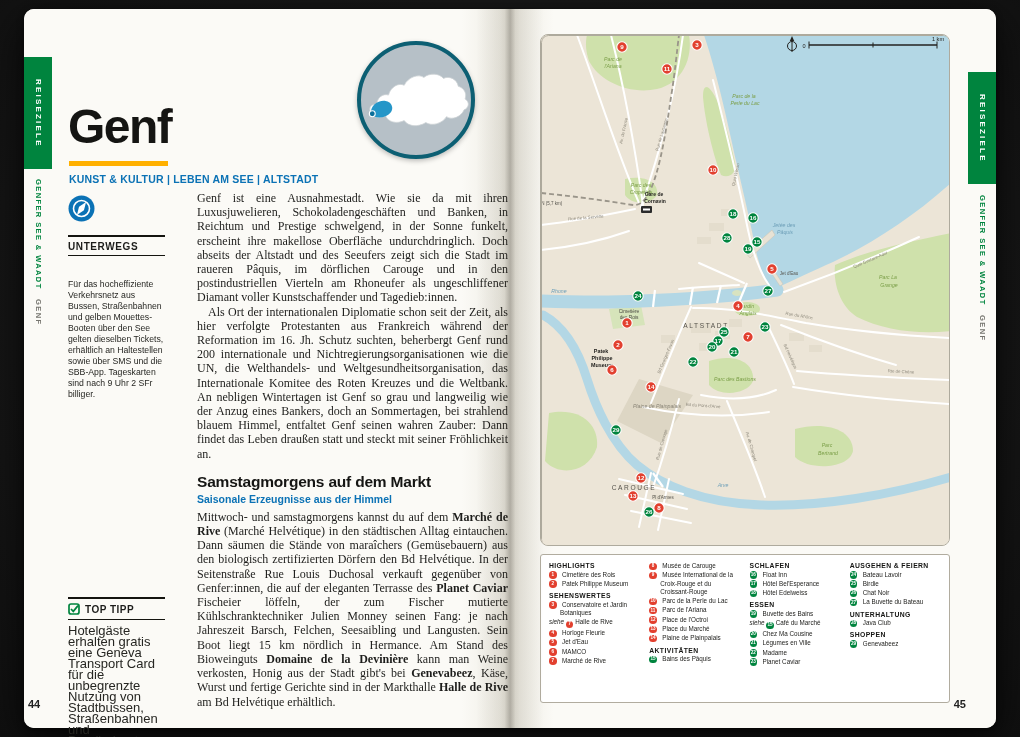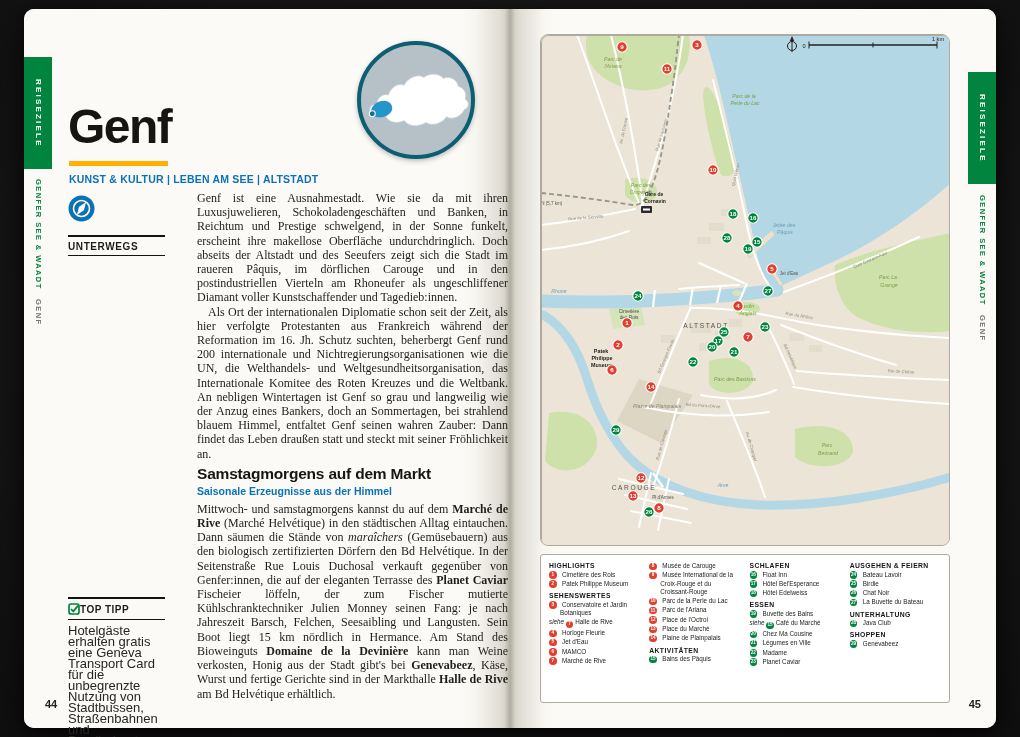--- a/index.html
+++ b/index.html
@@ -49,36 +49,36 @@
   .inset svg{position:absolute;left:0;top:18px}
 
   .sidebar{position:absolute;left:44px;top:186px;width:97px}
   .sb-icon{margin-bottom:9px}
   .sb-h{border-top:2.5px solid #14140f;border-bottom:1.2px solid #14140f;padding:4px 0 3px;
         font-size:10px;font-weight:bold;letter-spacing:.6px;margin-bottom:23px}
   .sb-body p{font-size:8.7px;line-height:11px;text-align:left;color:#262622}
   .sb-body p:not(:first-child){text-indent:7px}
 
   .tip{position:absolute;left:44px;top:588px;width:97px}
-  .tip-head{display:flex;align-items:center;border-top:2.5px solid #14140f;border-bottom:1.2px solid #14140f;padding:4px 0;margin-bottom:5px}
+  .tip-head{display:flex;align-items:center;gap:5px;border-top:2.5px solid #14140f;border-bottom:1.2px solid #14140f;padding:4px 0;margin-bottom:5px}
   .tip-head span{font-size:10px;font-weight:bold;letter-spacing:.5px}
   .tip-text{font-size:13px;line-height:11px;color:#262622}
 
   .main-col{position:absolute;left:173px;top:182px;width:311px}
   .intro p{font-family:"Liberation Serif",serif;font-size:12px;line-height:14.2px;text-align:justify;color:#1d1d1b}
   .intro p:not(:first-child){text-indent:11px}
-  .main-col h2{font-size:15.5px;font-weight:bold;color:#151513;margin:4px 0 2px;letter-spacing:-.2px}
+  .main-col h2{font-size:15.5px;font-weight:bold;color:#151513;margin:12px 0 2px;letter-spacing:-.2px}
   .main-col h3{font-size:10.5px;font-weight:bold;color:var(--brand-blue);margin:0 0 5px}
   .rich{font-family:"Liberation Serif",serif;font-size:12px;line-height:14.2px;text-align:justify;color:#1d1d1b}
   .run-b{font-weight:bold}
-  .run-i{font-style:italic}
+  .run-i{}
 
   .pagenum{position:absolute;top:689px;font-size:11px;font-weight:bold;color:#222}
-  .pn-left{left:21px}
-  .pn-right{right:15px}
+  .pn-left{left:4px}
+  .pn-right{right:30px}
 
   
   .map-wrap{position:absolute;left:30px;top:25px;width:410px;height:512px;border-radius:8px;
             overflow:hidden;border:1px solid #aeaa9d;background:#ece5d7}
   .map-wrap svg{display:block}
 
   svg text{font-family:"Liberation Sans",sans-serif;text-anchor:middle}
   .ml{fill:#6b675e;font-size:5px}
   .park{fill:#7b9f48;font-style:italic;font-size:5.2px}
   .water-i{fill:#6d9fb8;font-style:italic;font-size:5.2px}
@@ -140,20 +140,21 @@
     </div>
 
     <aside class="sidebar">
       <svg class="sb-icon" width="27" height="27" viewBox="0 0 27 27">
         <circle cx="13.5" cy="13.5" r="13" fill="var(--brand-blue)"></circle>
         <circle cx="13.5" cy="13.5" r="8" fill="none" stroke="#ffffff" stroke-width="1.6"></circle>
         <polygon points="13.5,5.5 16.5,13.5 13.5,21.5 10.5,13.5" fill="#ffffff" transform="rotate(35 13.5 13.5)"></polygon>
       </svg>
       <div class="sb-h">UNTERWEGS</div>
       <div class="sb-body">
+          <p>Für das hocheffiziente Verkehrsnetz aus Bussen, Straßenbahnen und gelben Mouettes-Booten über den See gelten dieselben Tickets, erhältlich an Haltestellen sowie über SMS und die SBB-App. Tageskarten sind nach 9 Uhr 2 SFr billiger.</p>
         </div>
     </aside>
 
     <div class="tip">
       <div class="tip-head">
         <svg width="12" height="12" viewBox="0 0 12 12">
           <rect x="1" y="1" width="10" height="10" rx="2" fill="none" stroke="var(--brand-green)" stroke-width="1.7"></rect>
           <path d="M3,6 L5.3,8.4 L10,2.6" fill="none" stroke="var(--brand-green)" stroke-width="1.7"></path>
         </svg>
         <span>TOP TIPP</span>

